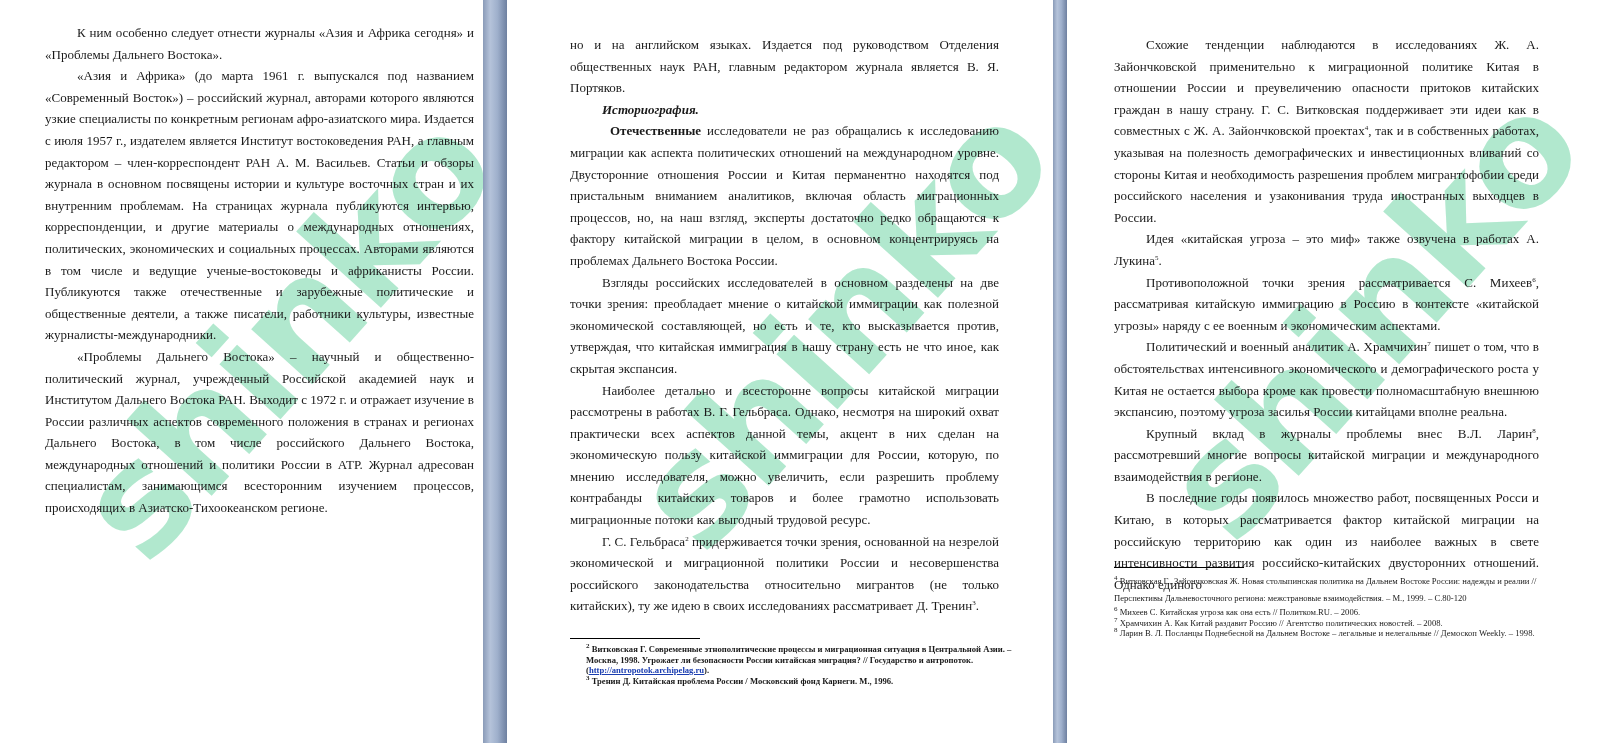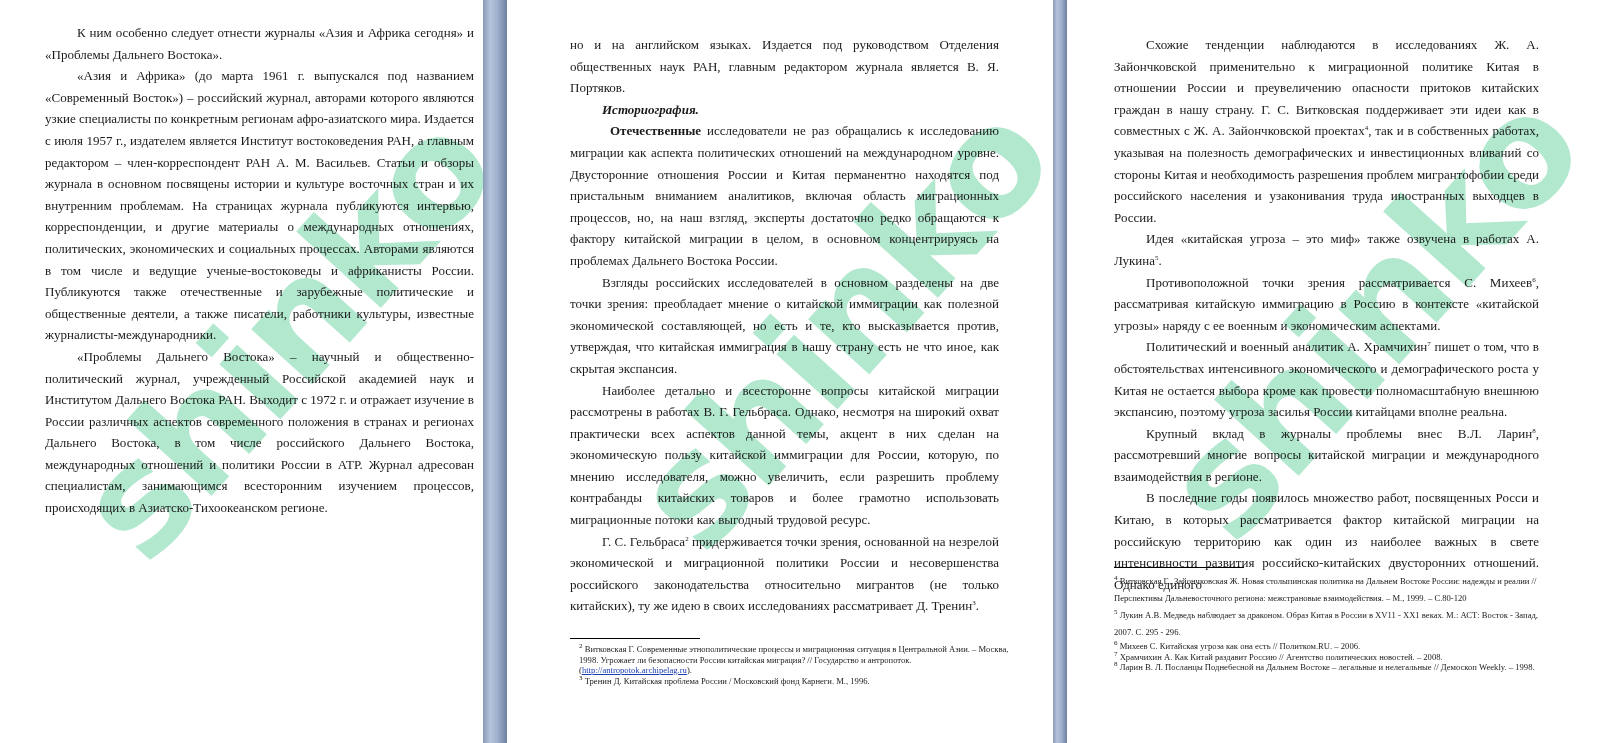--- a/index.html
+++ b/index.html
@@ -39,21 +39,21 @@
 
     .fn-rule {
       position: absolute; z-index: 2; height: 1px; background: #000; width: 130px;
     }
     .p2 .fn-rule { left: 63px; top: 638px; }
     .p3 .fn-rule { left: 47px; top: 567px; }
     .footnotes {
       position: absolute; z-index: 2;
       font-size: 8.6px; line-height: 10.5px; text-align: left;
     }
-    .p2 .footnotes { left: 72px; top: 644px; width: 430px; }
+    .p2 .footnotes { left: 79px; top: 644px; width: 430px; font-weight: bold; }
     .p3 .footnotes { left: 47px; top: 573px; width: 430px; }
     .footnotes .fn { margin: 0 0 0 0; }
     .p3 .footnotes .fn.loose { line-height: 17px; }
     .link { color: #1a3db0; text-decoration: underline; }
 
     .watermark {
       position: absolute; z-index: 1;
       font-family: "DejaVu Sans", sans-serif;
       font-weight: bold;
       color: #a9e6c9;
@@ -108,18 +108,17 @@
     <p class="para"><span>Схожие тенденции наблюдаются в исследованиях Ж. А. Зайончковской применительно к миграционной политике Китая в отношении России и преувеличению опасности притоков китайских граждан в нашу страну. Г. С. Витковская поддерживает эти идеи как в совместных с Ж. А. Зайончковской проектах</span><sup>4</sup><span>, так и в собственных работах, указывая на полезность демографических и инвестиционных вливаний со стороны Китая и необходимость разрешения проблем мигрантофобии среди российского населения и узаконивания труда иностранных выходцев в России.</span></p>
     <p class="para"><span>Идея «китайская угроза – это миф» также озвучена в работах А. Лукина</span><sup>5</sup><span>.</span></p>
     <p class="para"><span>Противоположной точки зрения рассматривается С. Михеев</span><sup>6</sup><span>, рассматривая китайскую иммиграцию в Россию в контексте «китайской угрозы» наряду с ее военным и экономическим аспектами.</span></p>
     <p class="para"><span>Политический и военный аналитик А. Храмчихин</span><sup>7</sup><span> пишет о том, что в обстоятельствах интенсивного экономического и демографического роста у Китая не остается выбора кроме как провести полномасштабную внешнюю экспансию, поэтому угроза засилья России китайцами вполне реальна.</span></p>
     <p class="para"><span>Крупный вклад в журналы проблемы внес В.Л. Ларин</span><sup>8</sup><span>, рассмотревший многие вопросы китайской миграции и международного взаимодействия в регионе.</span></p>
     <p class="para">В последние годы появилось множество работ, посвященных Росси и Китаю, в которых рассматривается фактор китайской миграции на российскую территорию как один из наиболее важных в свете интенсивности развития российско-китайских двусторонних отношений. Однако единого</p>
   </div>
   <div class="fn-rule"></div>
   <div class="footnotes">
     <p class="fn loose"><sup>4</sup><span> Витковская Г., Зайончковская Ж. Новая столыпинская политика на Дальнем Востоке России: надежды и реалии // Перспективы Дальневосточного региона: межстрановые взаимодействия. – М., 1999. – С.80-120</span></p>
-    <p class="fn loose"><sup>5</sup><span> Лукин А.В. Медведь наблюдает за драконом. Образ Китая в России в XV11 - XX1 веках. М.: АСТ: Восток - Запад, 2007. С. 295 - 296.</span></p>
     <p class="fn"><sup>6</sup><span> Михеев С. Китайская угроза как она есть // Политком.RU. – 2006.</span></p>
     <p class="fn"><sup>7</sup><span> Храмчихин А. Как Китай раздавит Россию // Агентство политических новостей. – 2008.</span></p>
     <p class="fn"><sup>8</sup><span> Ларин В. Л. Посланцы Поднебесной на Дальнем Востоке – легальные и нелегальные // Демоскоп Weekly. – 1998.</span></p>
   </div>
 </div>
 
 </body></html>

